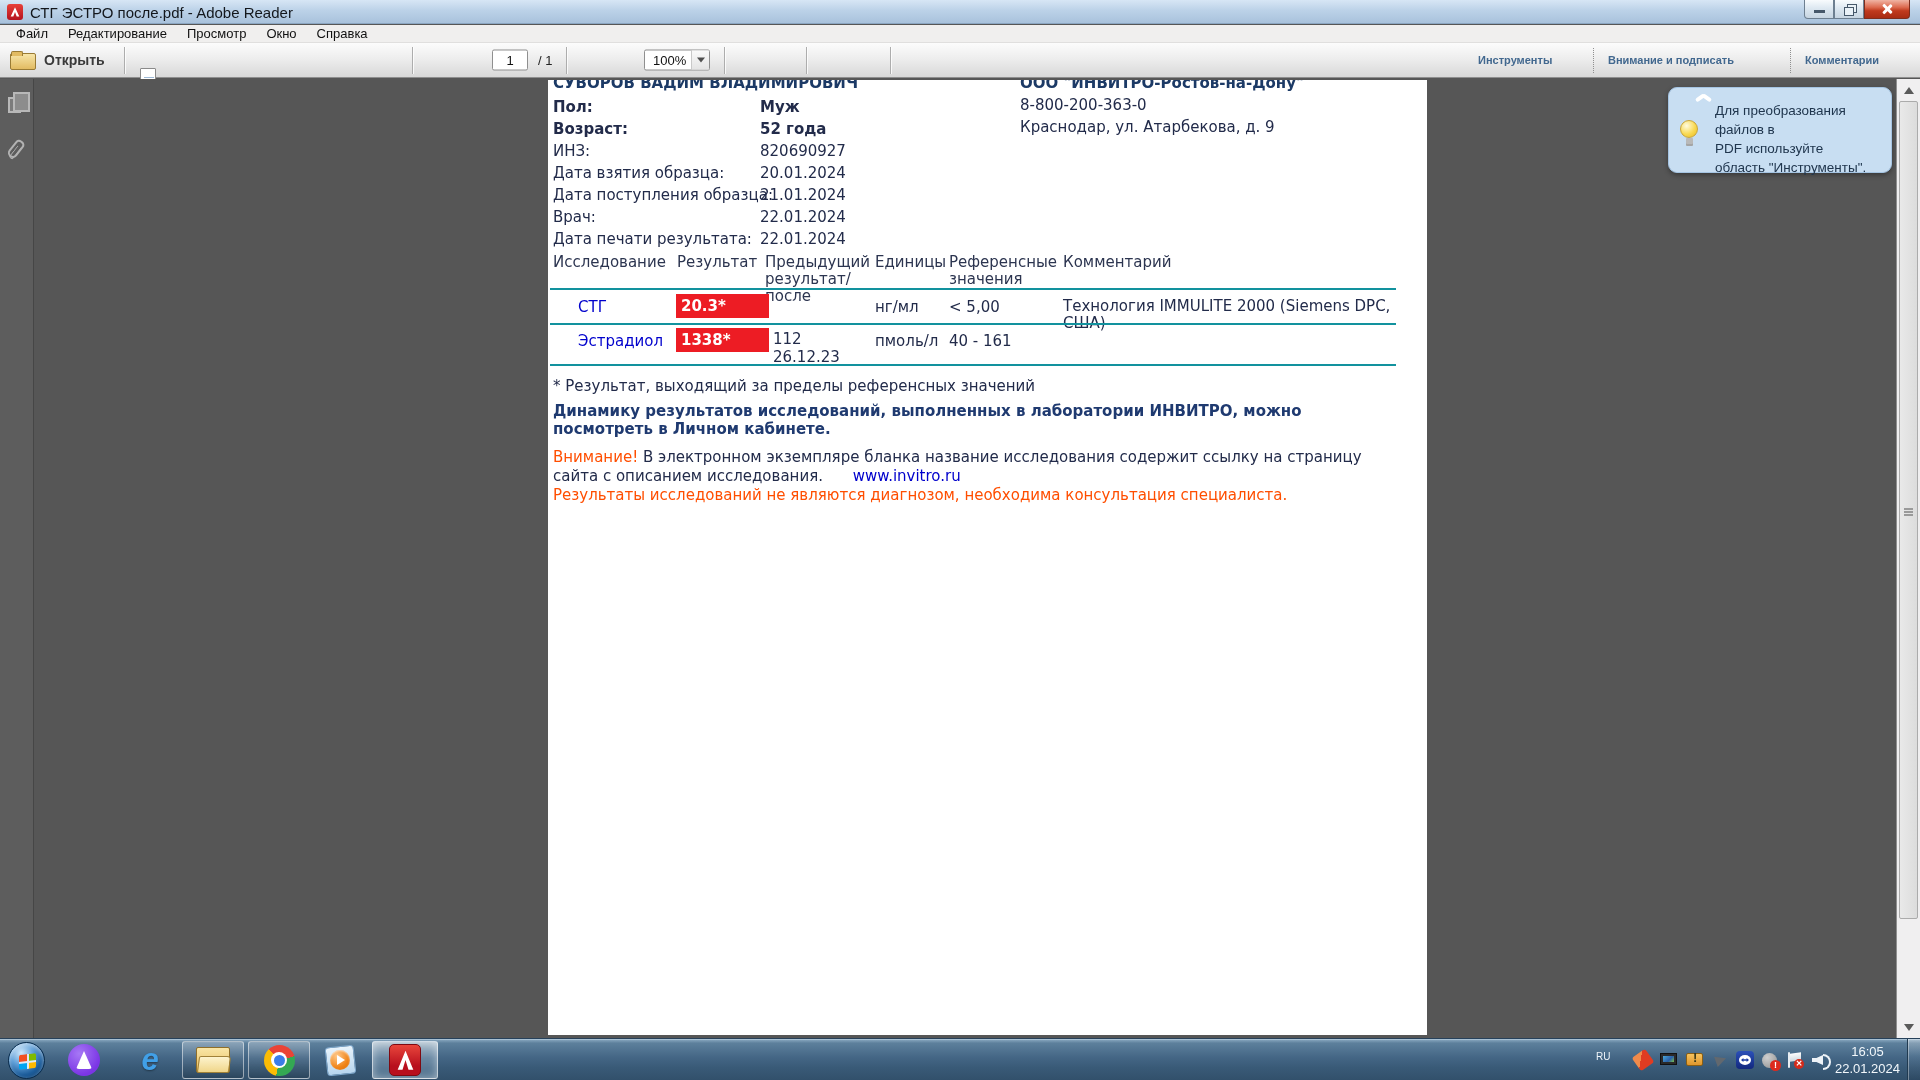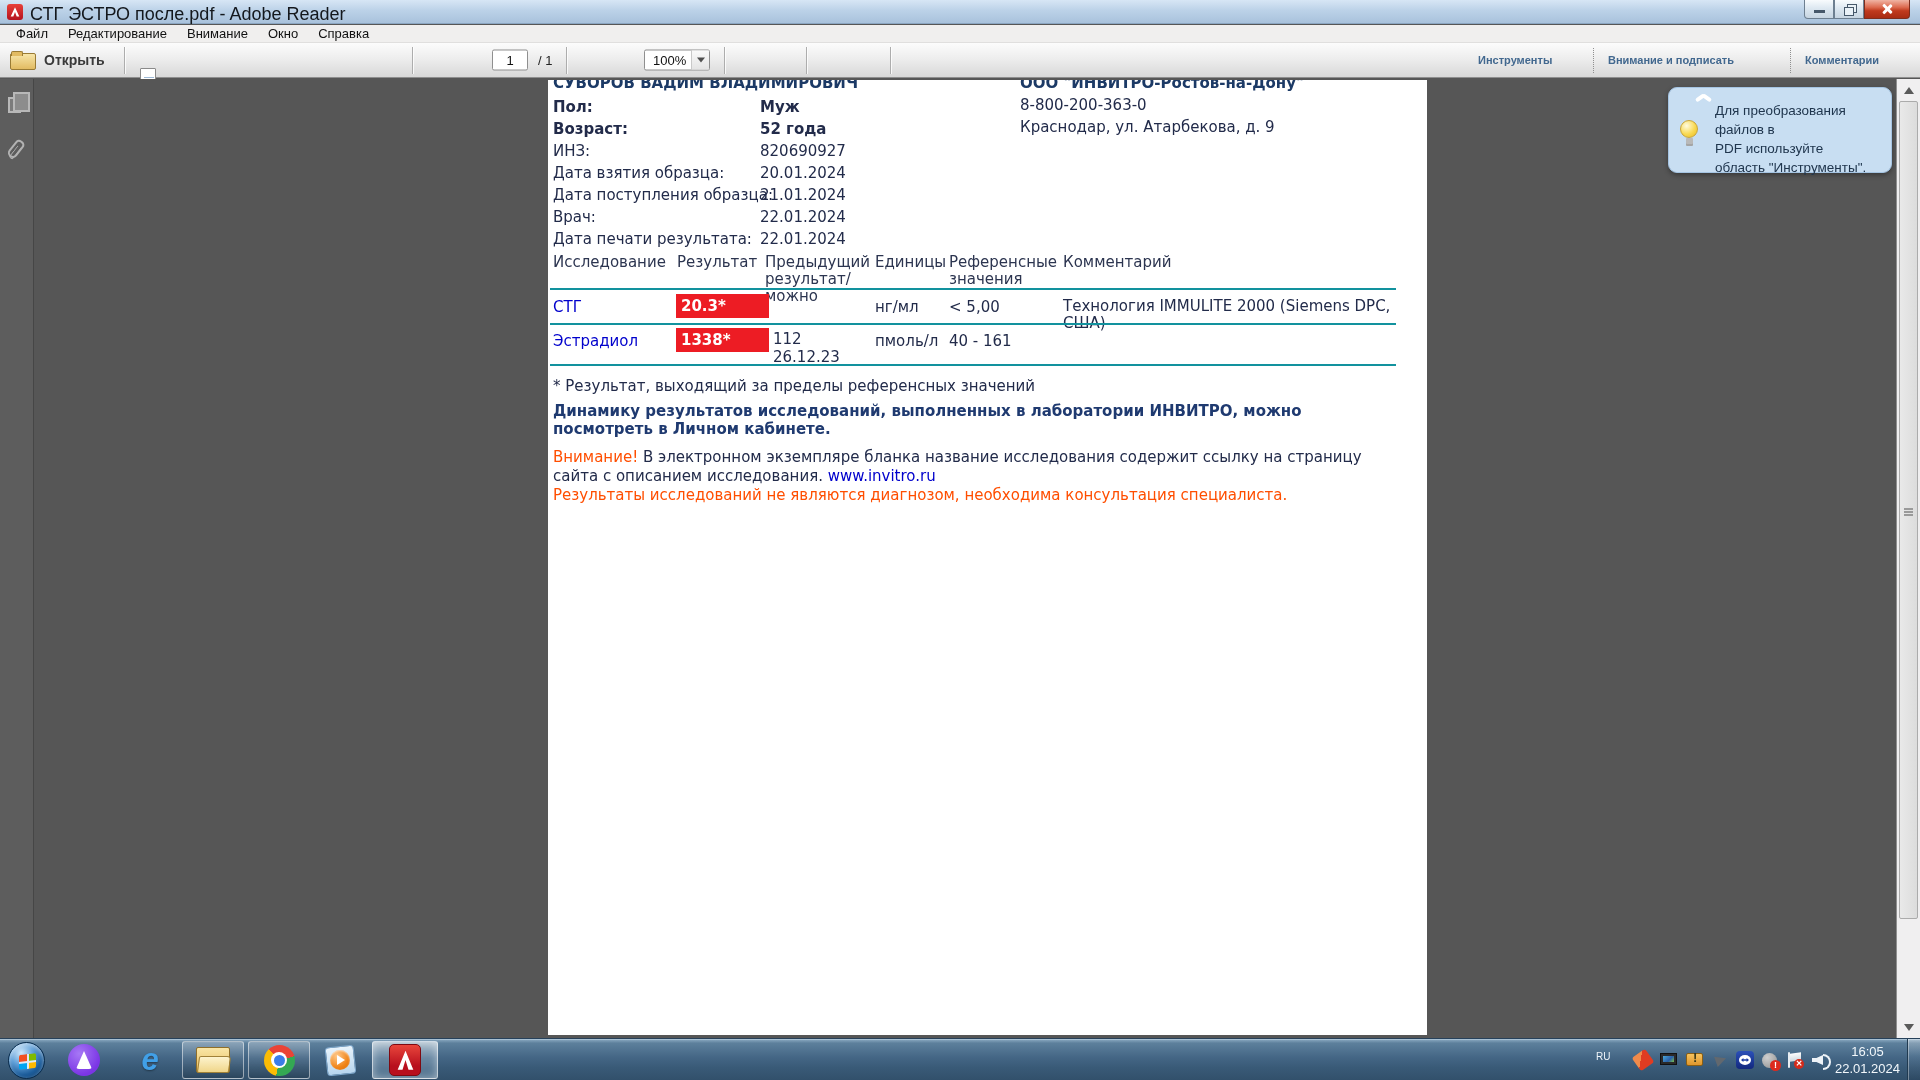--- a/index.html
+++ b/index.html
@@ -8,21 +8,21 @@
     font-family:"Liberation Sans",sans-serif;background:#565656;}
 
   
   .titlebar{position:absolute;left:0;top:0;width:1920px;height:24px;
     background:linear-gradient(180deg,#d7e6f5 0%,#bcd2e8 45%,#a9c2dc 100%);
     border-bottom:1px solid #8ba6c1;}
   .tb-appicon{position:absolute;left:7px;top:4px;width:16px;height:16px;border-radius:3px;
     background:linear-gradient(180deg,#e8413a,#b5121f);}
   .tb-appicon::after{content:"";position:absolute;left:2px;top:2px;width:12px;height:12px;background:#fff;
     clip-path:polygon(50% 10%,86% 88%,64% 88%,50% 50%,36% 88%,14% 88%);}
-  .tb-title{position:absolute;left:30px;top:4px;font-size:18px;color:#13171c;}
+  .tb-title{position:absolute;left:30px;top:4px;font-size:15px;color:#13171c;}
   .winbtns{position:absolute;right:10px;top:0;height:19px;display:flex;}
   .winbtn{width:30px;height:19px;border:1px solid #6d7f90;border-top:none;position:relative;
     background:linear-gradient(180deg,#f8fbfd,#dde8f1 45%,#c7d5e1);}
   .winbtn.min{border-radius:0 0 0 4px;}
   .winbtn.min::after{content:"";position:absolute;left:9px;bottom:5px;width:11px;height:3px;background:#46586a;}
   .winbtn.restore::before{content:"";position:absolute;left:12px;top:4px;width:8px;height:7px;border:1.5px solid #46586a;background:#e9f1f7;}
   .winbtn.restore::after{content:"";position:absolute;left:9px;top:7px;width:8px;height:7px;border:1.5px solid #46586a;background:#e9f1f7;}
   .winbtn.close{width:46px;border-radius:0 0 4px 0;border-color:#7e2d1d;
     background:linear-gradient(180deg,#f0b4a4 0%,#dd6b50 40%,#c03a1e 60%,#a82c13 100%);}
   .winbtn.close::before,.winbtn.close::after{content:"";position:absolute;left:17px;top:3px;width:2.5px;height:12px;background:#fff;border-radius:1px;}
@@ -116,21 +116,21 @@
   .page{position:absolute;left:548px;top:1px;width:879px;height:955px;background:#fff;
     font-family:"DejaVu Sans",sans-serif;color:#222b4a;font-size:15px;}
   .cutline{position:absolute;top:0;height:13px;overflow:hidden;font-weight:bold;color:#1c3a66;}
   .cutline>span{display:block;margin-top:-6px;}
   .plabel{position:absolute;left:5px;white-space:nowrap;}
   .pvalue{position:absolute;left:212px;white-space:nowrap;}
   .bold{font-weight:bold;}
   .rcol{position:absolute;left:472px;white-space:nowrap;}
   .thead{position:absolute;line-height:17px;color:#2c3550;}
   .tealrule{position:absolute;left:2px;width:846px;height:2px;background:#12929e;}
-  .linkblue{color:#0000cc;}
+  .linkblue{color:#0000cc;margin-left:25px;}
   .redbox{position:absolute;background:#ed1c24;color:#fff;font-weight:bold;width:93px;height:24px;line-height:24px;padding-left:5px;}
   .cell{position:absolute;white-space:nowrap;}
   .commentcell{position:absolute;left:515px;width:345px;line-height:17px;white-space:normal;}
   .para{position:absolute;left:5px;line-height:19px;}
   .dyn{font-weight:bold;color:#1f3a70;line-height:18px;}
   .orange{color:#ff4e00;}
 
   
   .tooltip{position:absolute;left:1668px;top:8px;width:224px;height:86px;background:#c8def2;
     border:1px solid #a5c4e2;border-radius:9px;box-shadow:0 2px 5px rgba(0,0,0,.35);}
@@ -235,21 +235,21 @@
     <div class="winbtns">
       <div class="winbtn min"></div>
       <div class="winbtn restore"></div>
       <div class="winbtn close"></div>
     </div>
   </div>
 
   <div class="menubar">
     <span class="menuitem">Файл</span>
     <span class="menuitem">Редактирование</span>
-    <span class="menuitem">Внимание</span>
+    <span class="menuitem">Просмотр</span>
     <span class="menuitem">Окно</span>
     <span class="menuitem">Справка</span>
   </div>
 
   <div class="toolbar">
     <div class="ti i-folder" style="left:10px"></div>
     <div class="ti tlabel" style="left:44px">Открыть</div>
     <div class="tsep" style="left:124px"></div>
 
     <div class="ti i-doc v-export" style="left:140px"></div>
@@ -321,21 +321,21 @@
       <div class="plabel" style="top:128px">Врач:</div>
       <div class="pvalue" style="top:128px">22.01.2024</div>
       <div class="plabel" style="top:150px">Дата печати результата:</div>
       <div class="pvalue" style="top:150px">22.01.2024</div>
 
       <div class="rcol" style="top:16px">8-800-200-363-0</div>
       <div class="rcol" style="top:38px">Краснодар, ул. Атарбекова, д. 9</div>
 
       <div class="thead" style="left:5px;top:174px;width:115px">Исследование</div>
       <div class="thead" style="left:129px;top:174px;width:82px">Результат</div>
-      <div class="thead" style="left:217px;top:174px;width:106px">Предыдущий результат/можно</div>
+      <div class="thead" style="left:217px;top:174px;width:106px">Предыдущий результат/после</div>
       <div class="thead" style="left:327px;top:174px;width:70px">Единицы</div>
       <div class="thead" style="left:401px;top:174px;width:100px">Референсные значения</div>
       <div class="thead" style="left:515px;top:174px;width:120px">Комментарий</div>
 
       <div class="tealrule" style="top:208px"></div>
 
       <div class="cell linkblue" style="left:5px;top:218px">СТГ</div>
       <div class="redbox" style="left:128px;top:214px">20.3*</div>
       <div class="cell" style="left:327px;top:218px">нг/мл</div>
       <div class="cell" style="left:401px;top:218px">&lt; 5,00</div>

